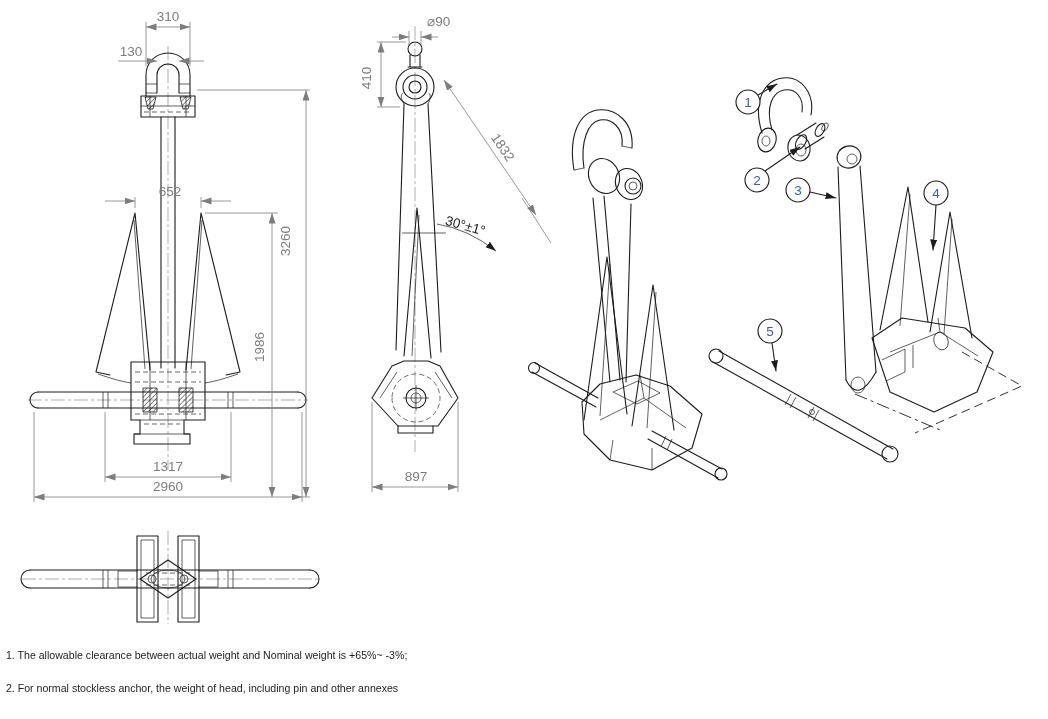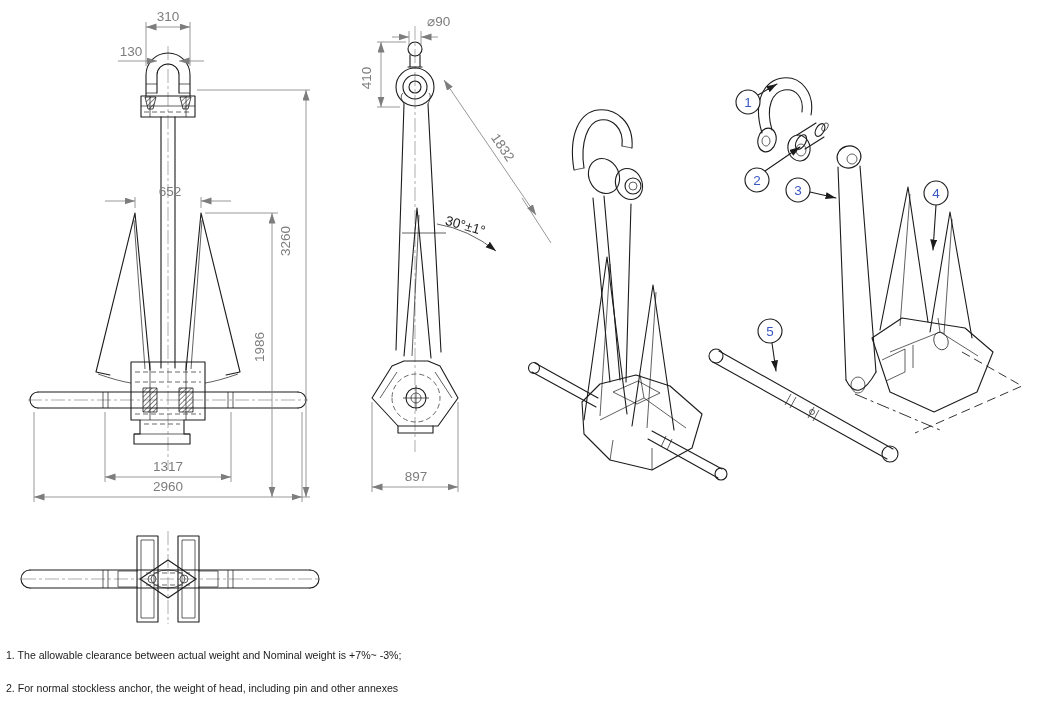--- a/index.html
+++ b/index.html
@@ -284,21 +284,21 @@
     </g>
     <g>
       <line class="obj" x1="772" y1="343" x2="776" y2="371" marker-end="url(#aB)"></line>
       <circle class="balloon" cx="770" cy="331" r="12"></circle>
       <text class="bnum" x="770" y="336" fill="#3a57c5">5</text>
     </g>
   </g>
 </svg>
 
   <div id="techreq">
-    <div> 1. The allowable clearance between actual weight and Nominal weight is +7%~ -3%;</div>
+    <div> 1. The allowable clearance between actual weight and Nominal weight is +65%~ -3%;</div>
     <div> 2. For normal stockless anchor, the weight of head, including pin and other annexes</div>
     
     
     
     
     
   </div>
 </div>
 
 </body></html>

